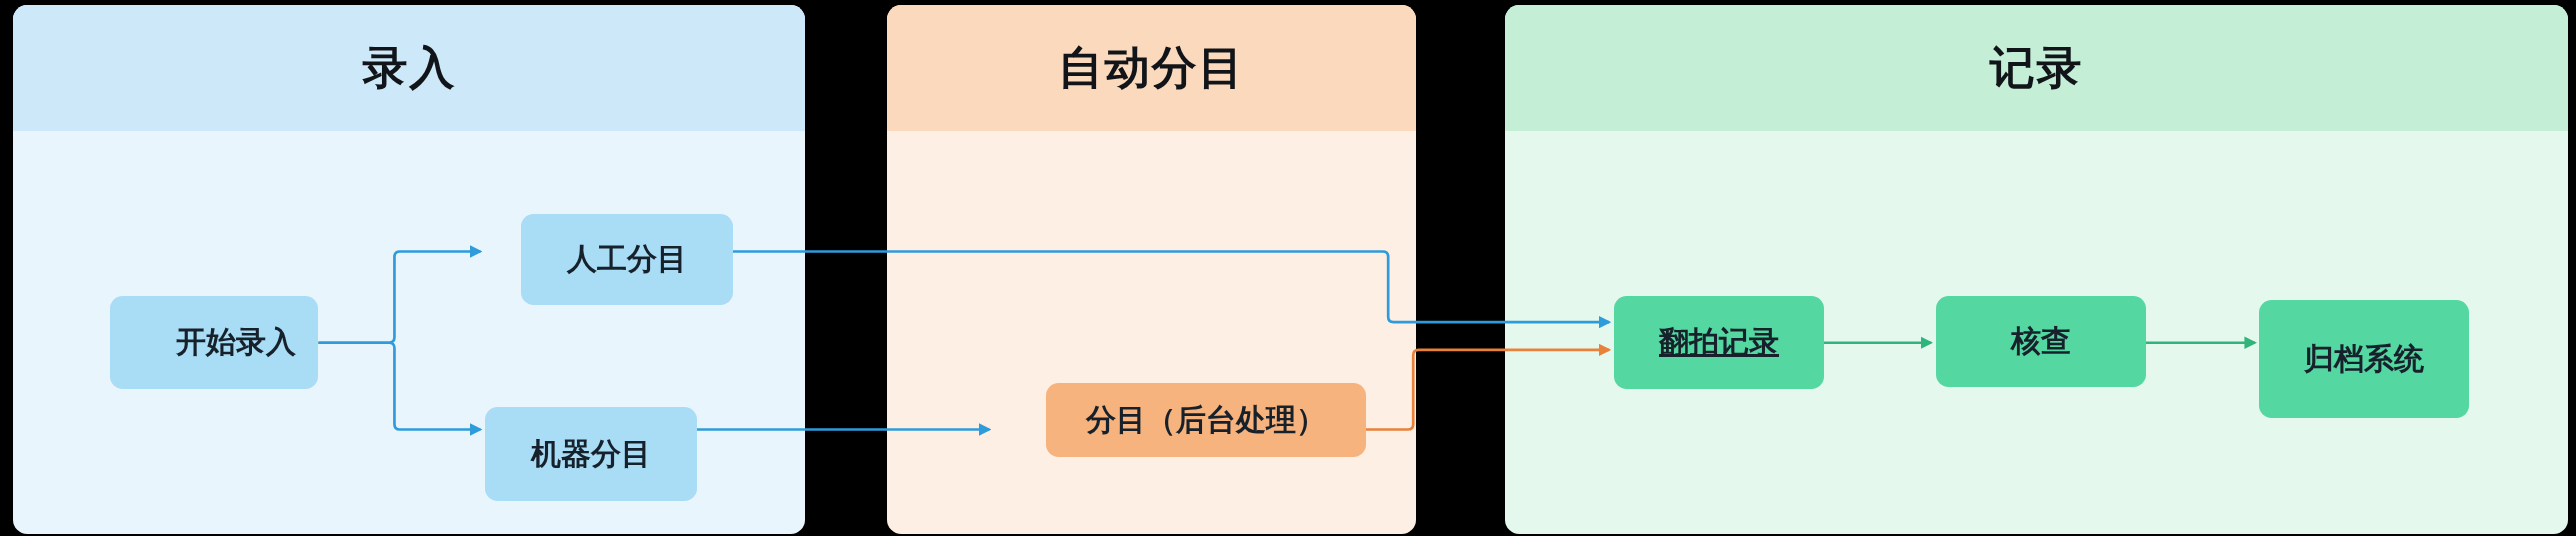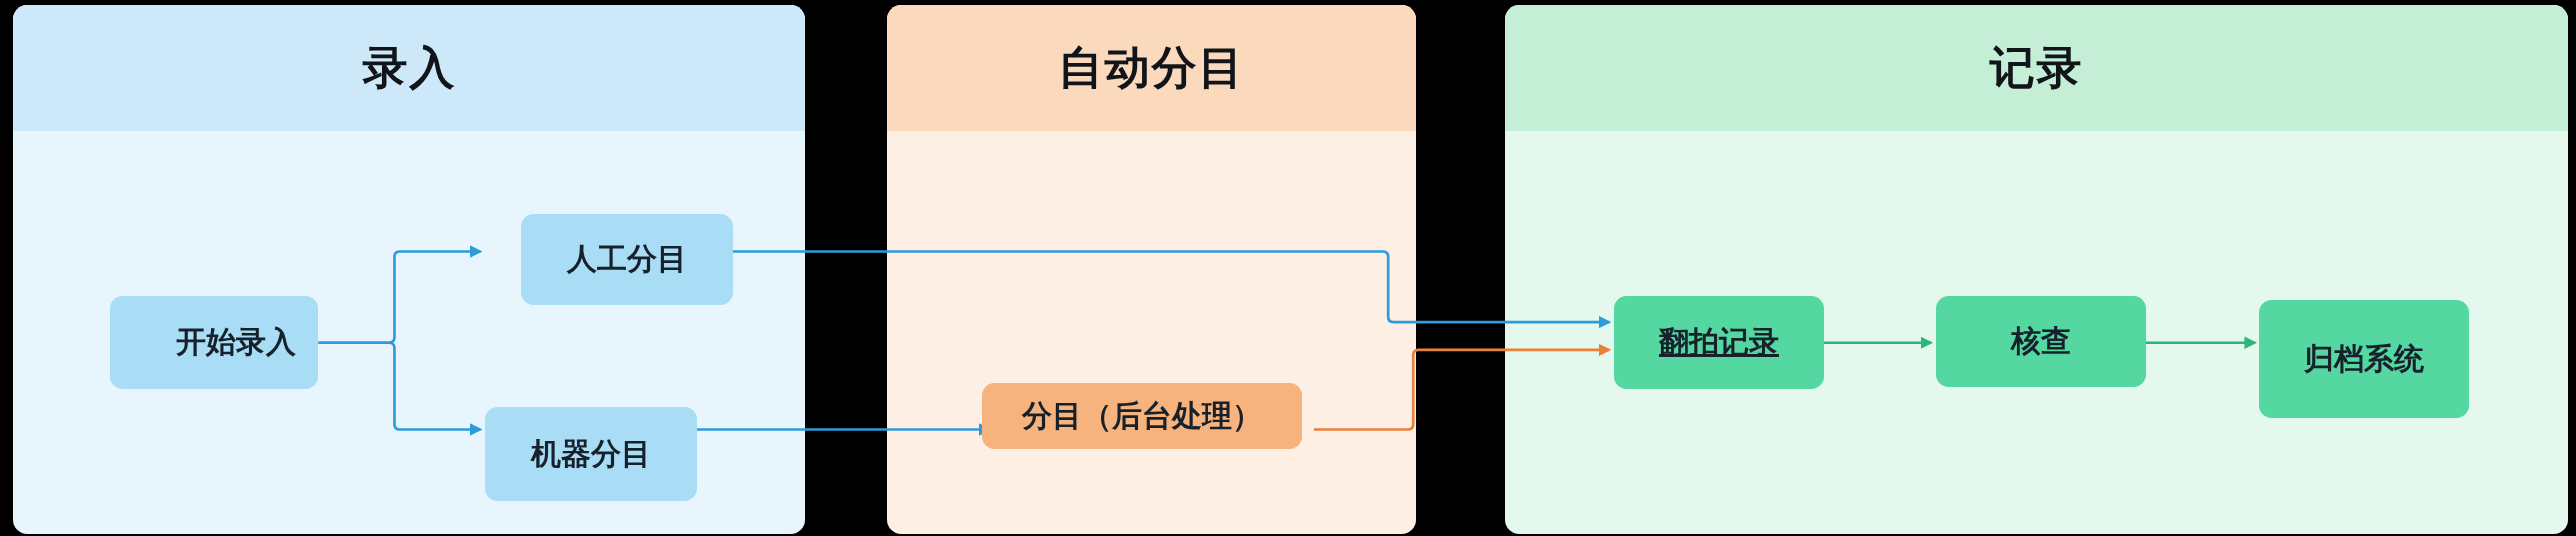--- a/index.html
+++ b/index.html
@@ -68,21 +68,21 @@
     color: var(--text-dark, #17212B);
     white-space: nowrap;
   }
   .node-blue   { background: var(--node-blue);   }
   .node-orange { background: var(--node-orange); }
   .node-green  { background: var(--node-green);  }
 
   #n-start   { left: 110px;  top: 296px; width: 208px; height: 93px; padding-left: 44px; }
   #n-manual  { left: 485px;  top: 214px; width: 212px; height: 91px; margin-left: 36px; }
   #n-machine { left: 485px;  top: 383px; width: 212px; height: 94px; margin-top: 24px; }
-  #n-process { left: 982px; top: 383px; width: 320px; height: 66px; }
+  #n-process { left: 1046px; top: 383px; width: 320px; height: 74px; }
   #n-record  { left: 1614px; top: 296px; width: 210px; height: 93px; text-decoration: underline; }
   #n-check   { left: 1936px; top: 296px; width: 210px; height: 91px; }
   #n-archive { left: 2259px; top: 300px; width: 210px; height: 118px; }
 </style>
 </head>
 <body>
 
 <div id="canvas">
 
   <div class="lane lane-entry">

